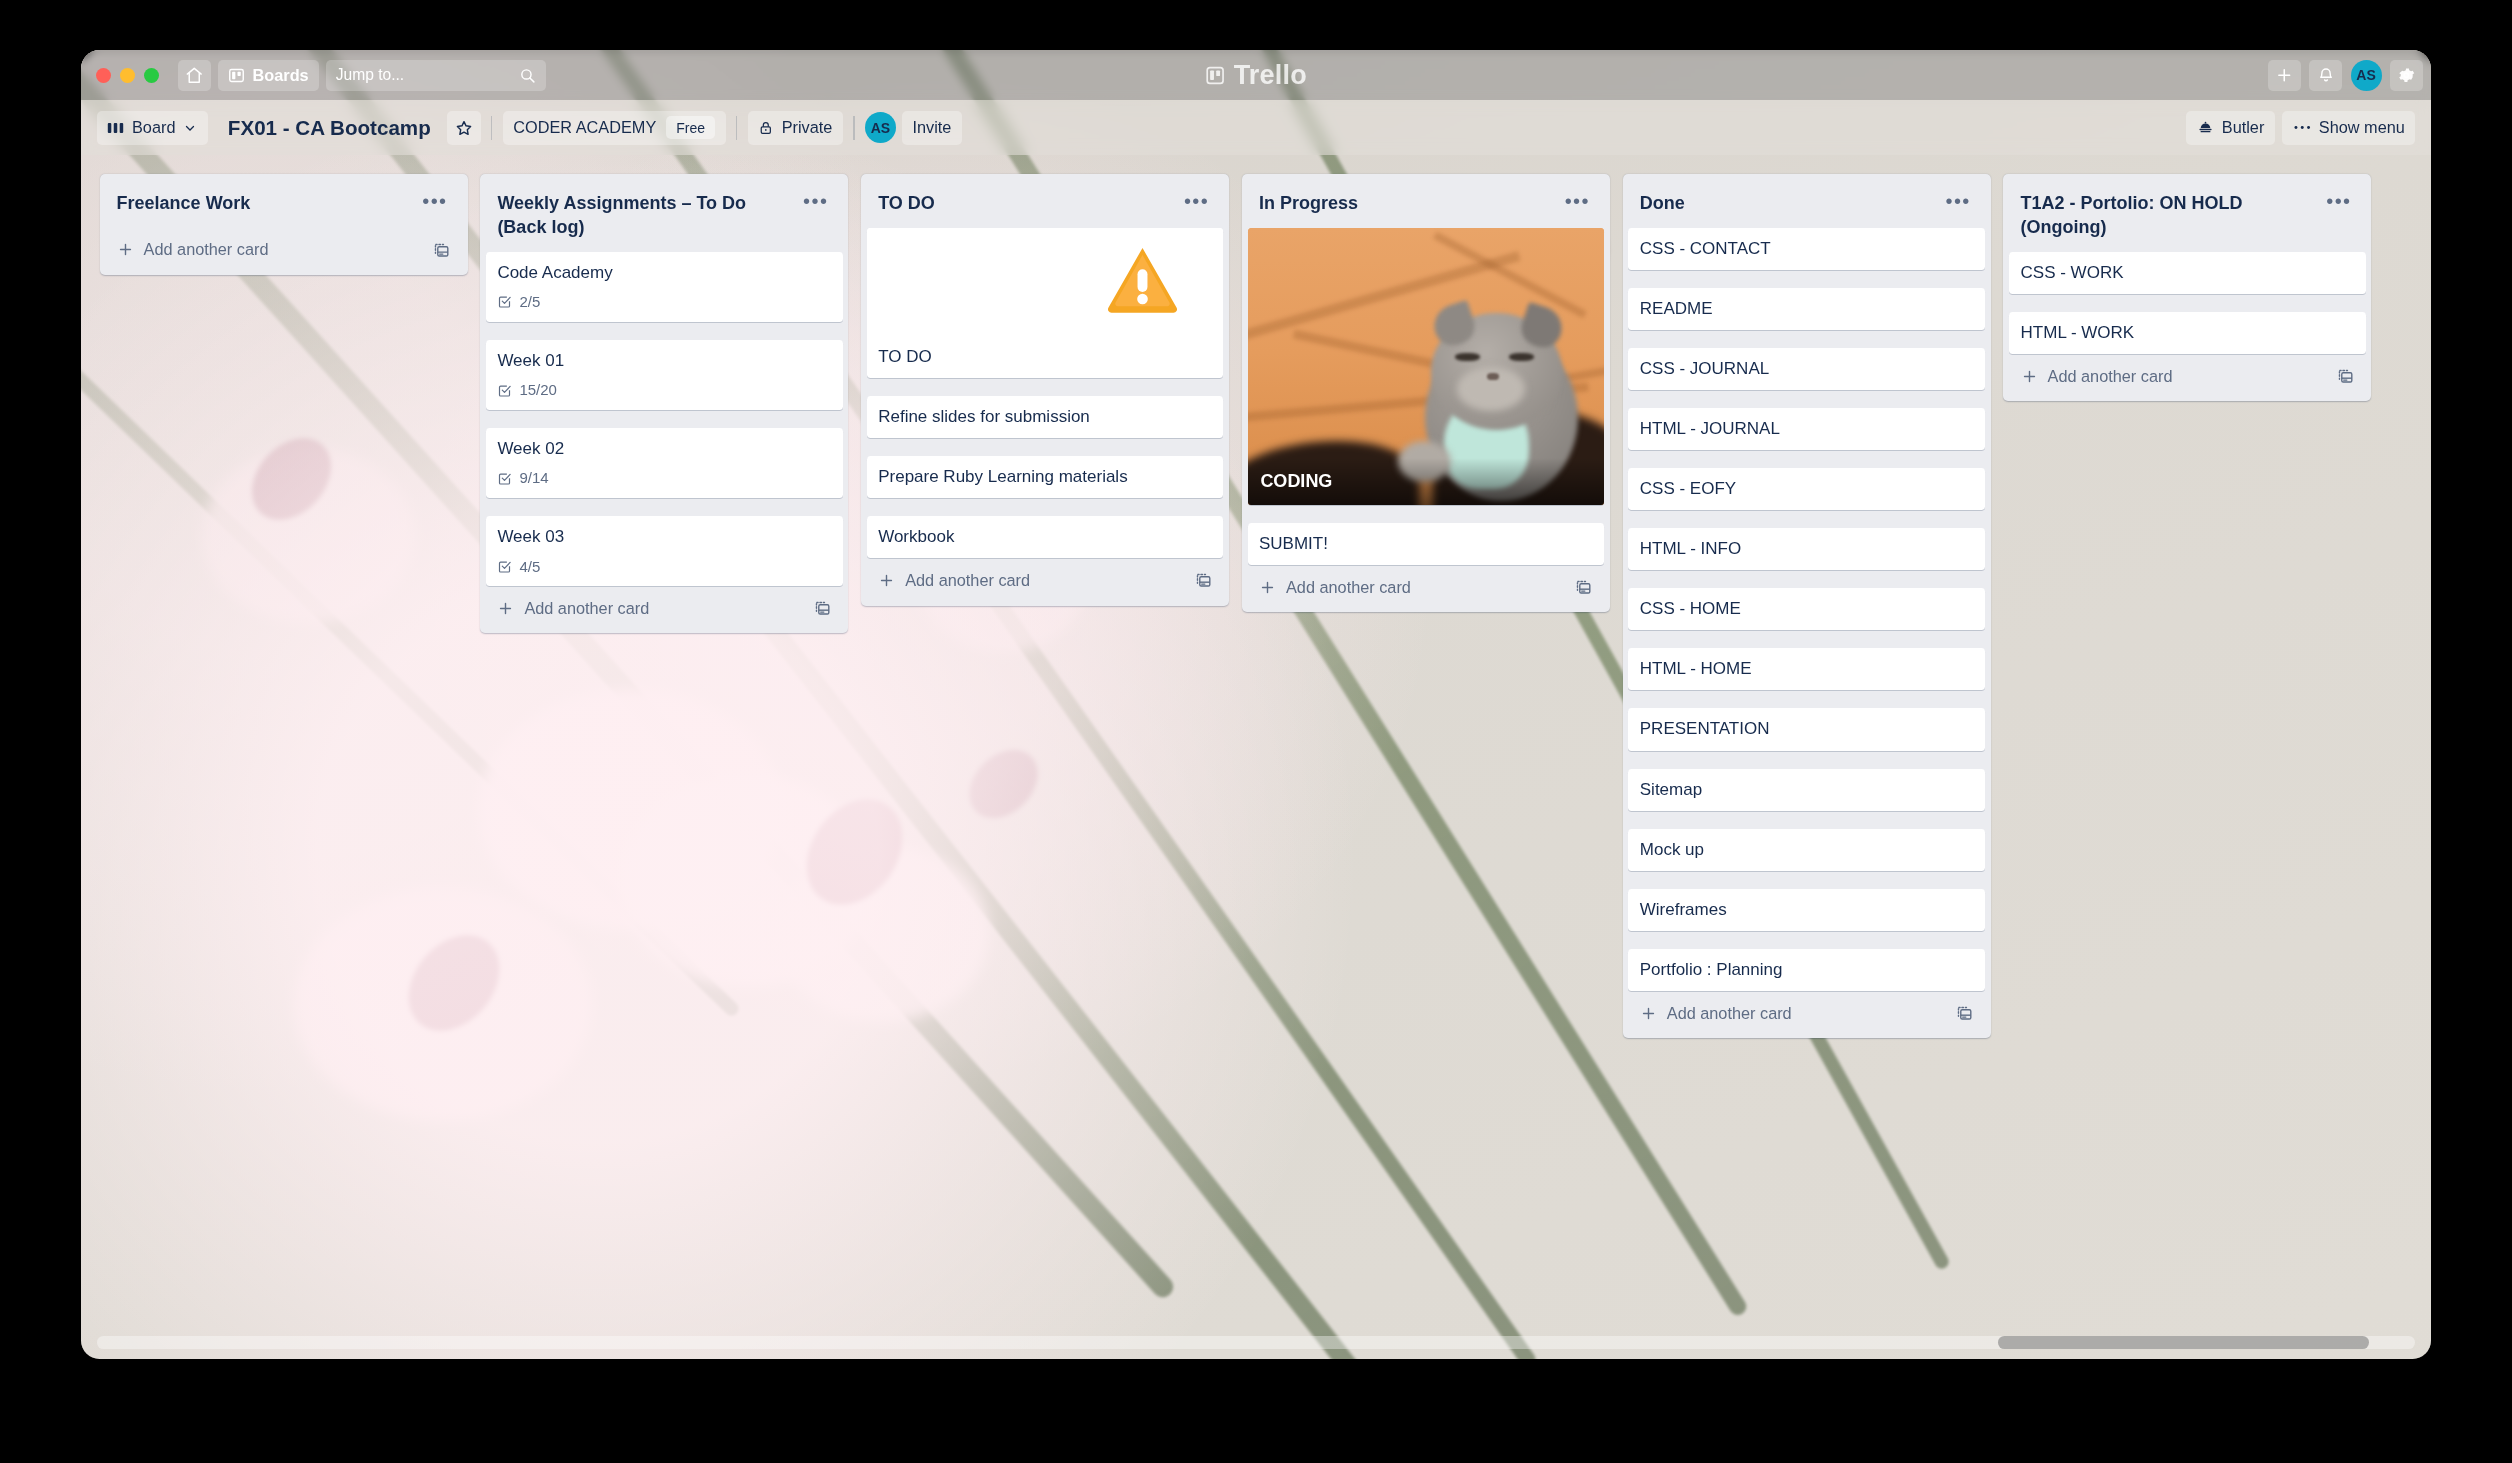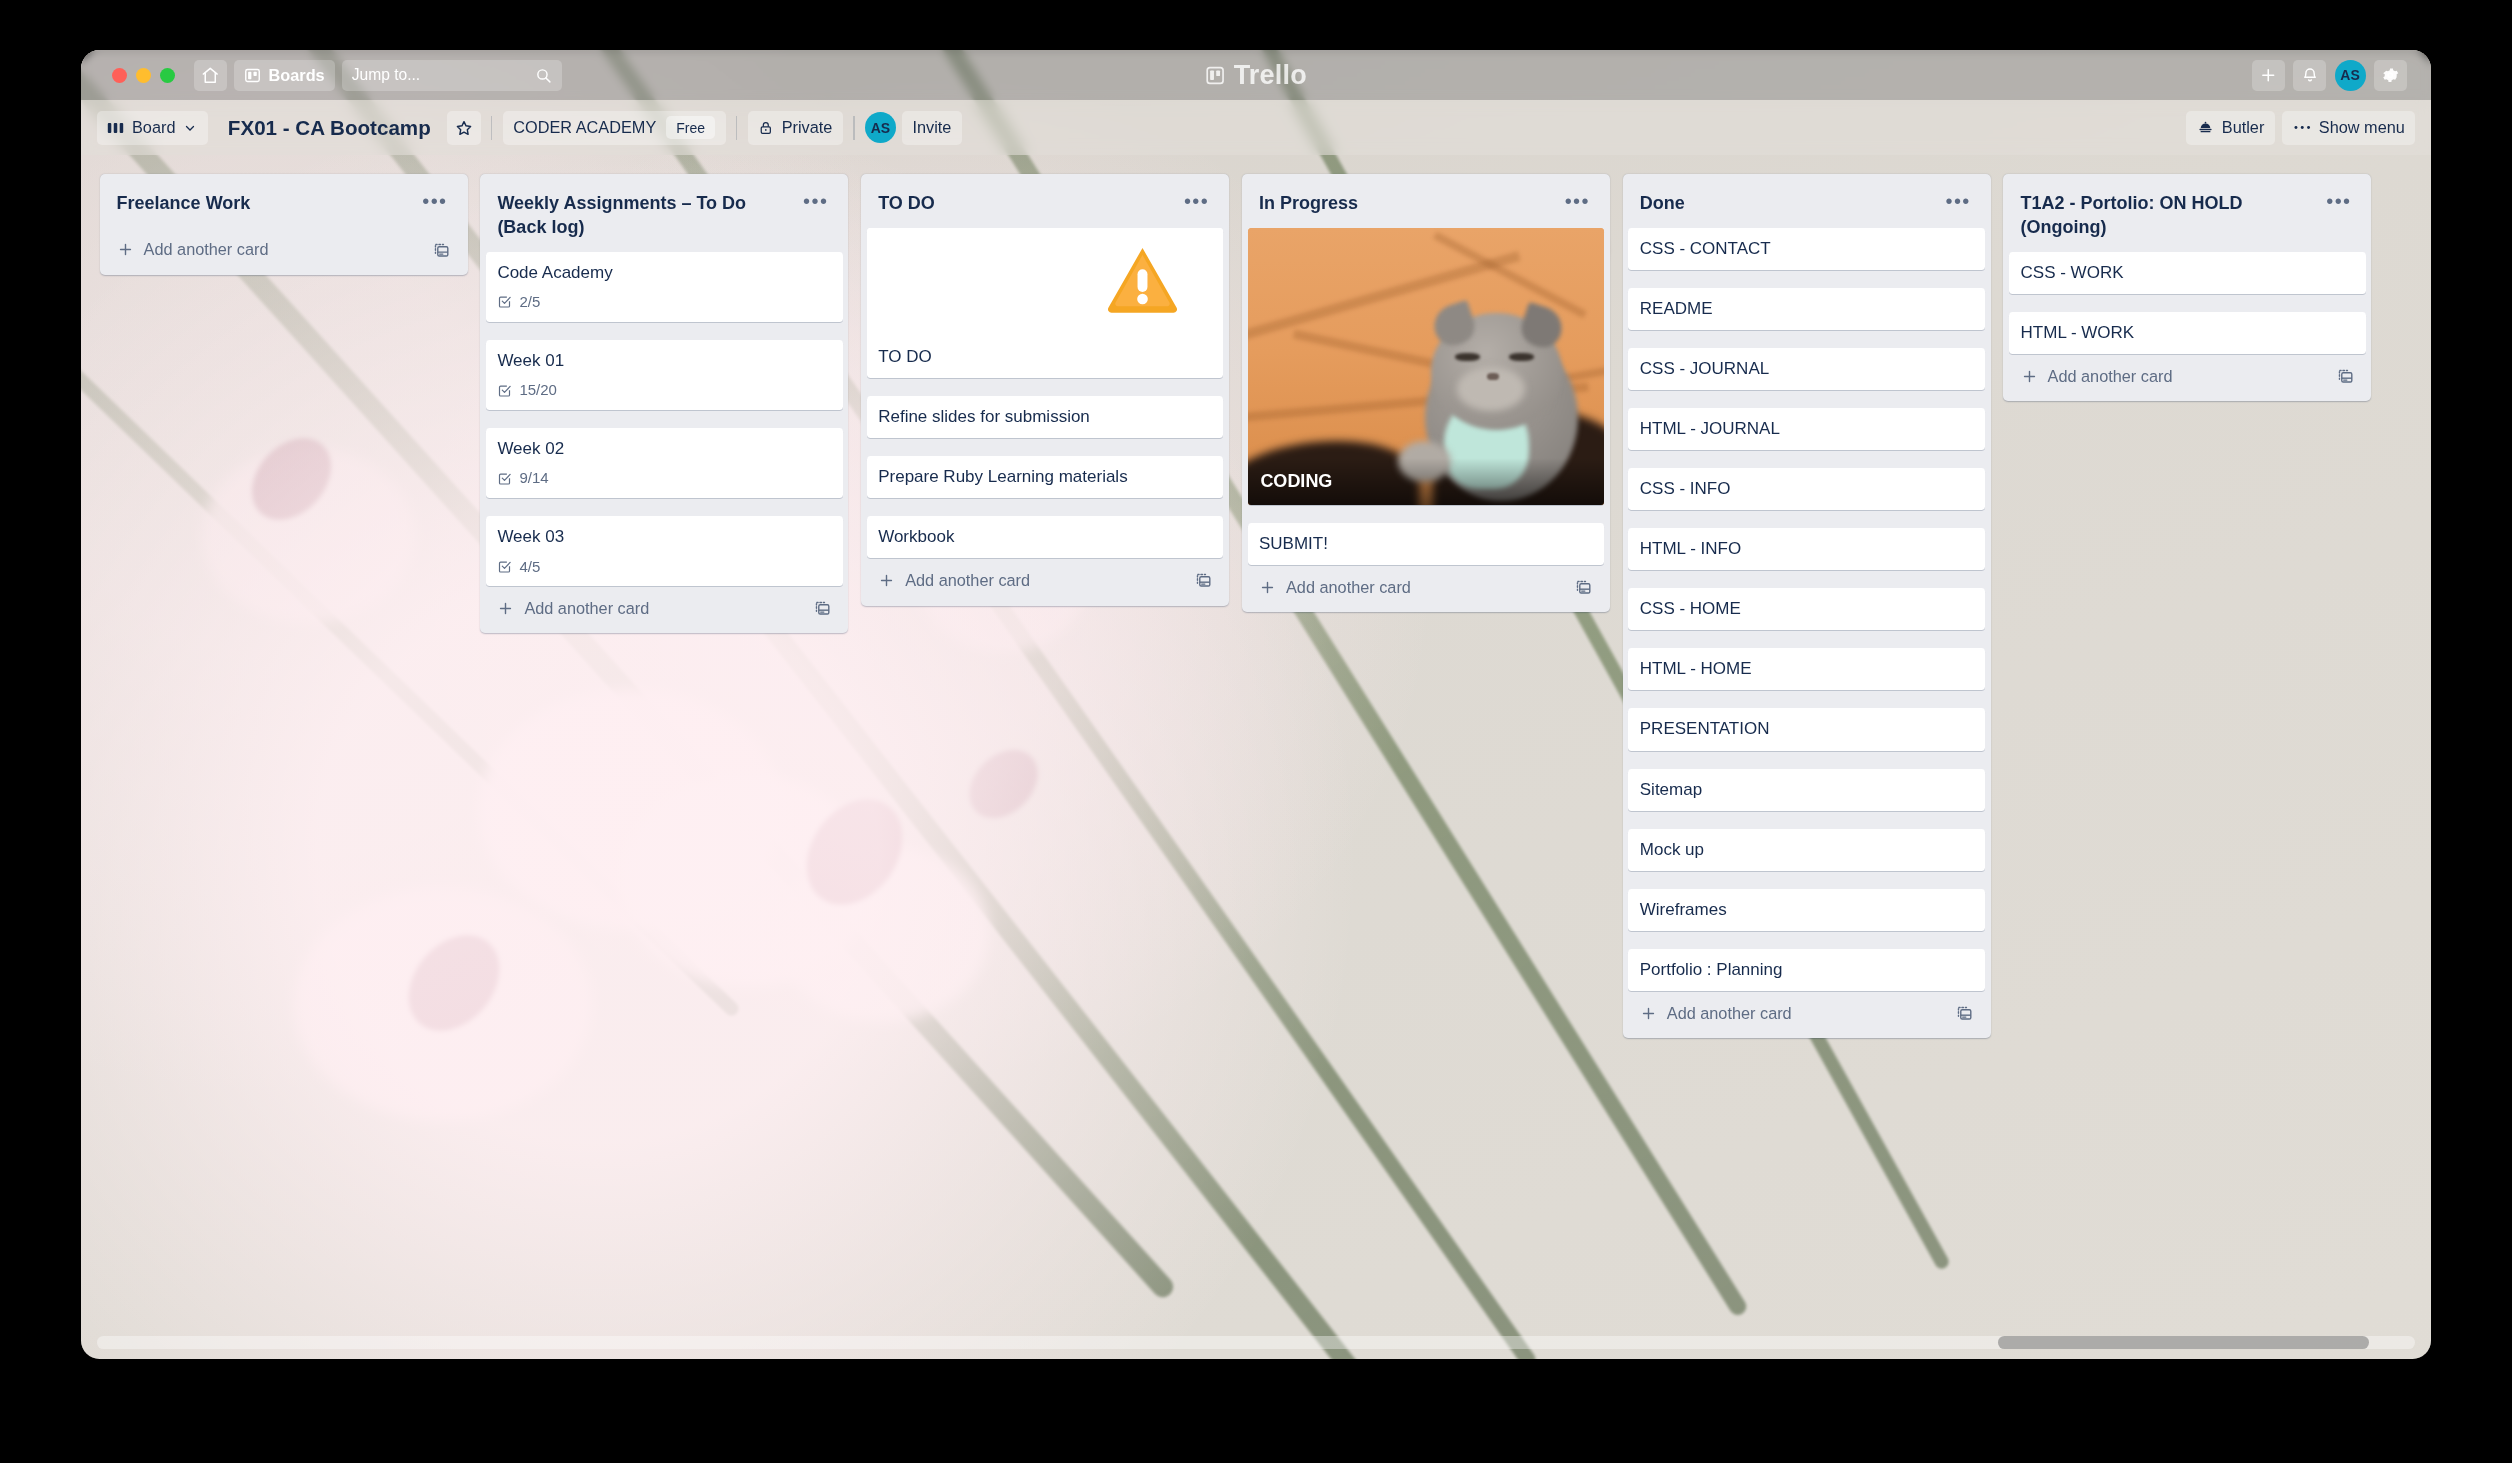--- a/index.html
+++ b/index.html
@@ -53,21 +53,21 @@
       linear-gradient(160deg, rgba(210,202,196,.45) 0%, rgba(226,221,214,.15) 40%, rgba(232,228,221,.35) 100%);
   }
 
   
   #topbar {
     position: absolute; left: 0; top: 0;
     width: 100%; height: 50px;
     background: rgba(125,125,125,.42);
     backdrop-filter: blur(4.3px);
     display: flex; align-items: center;
-    padding: 0 24px;
+    padding: 0 8px;
     gap: 7px;
   }
   .lights { display: flex; gap: 9.2px; padding: 0 11.4px 0 7px; align-items: center; }
   .light { width: 15px; height: 15px; border-radius: 50%; }
   .light.r { background: #FF6058; }
   .light.y { background: #FFBD2E; }
   .light.g { background: #28CA42; }
 
   .tbtn {
     height: 31px; border-radius: 5px;
@@ -667,21 +667,21 @@
           <div class="card">
               <div class="card-title">README</div>
             </div>
           <div class="card">
               <div class="card-title">CSS - JOURNAL</div>
             </div>
           <div class="card">
               <div class="card-title">HTML - JOURNAL</div>
             </div>
           <div class="card">
-              <div class="card-title">CSS - INFO</div>
+              <div class="card-title">CSS - EOFY</div>
             </div>
           <div class="card">
               <div class="card-title">HTML - INFO</div>
             </div>
           <div class="card">
               <div class="card-title">CSS - HOME</div>
             </div>
           <div class="card">
               <div class="card-title">HTML - HOME</div>
             </div>

